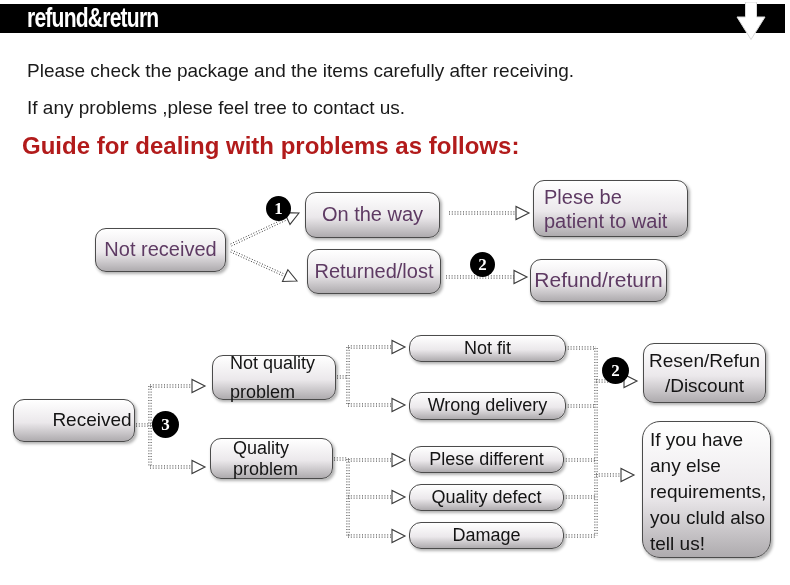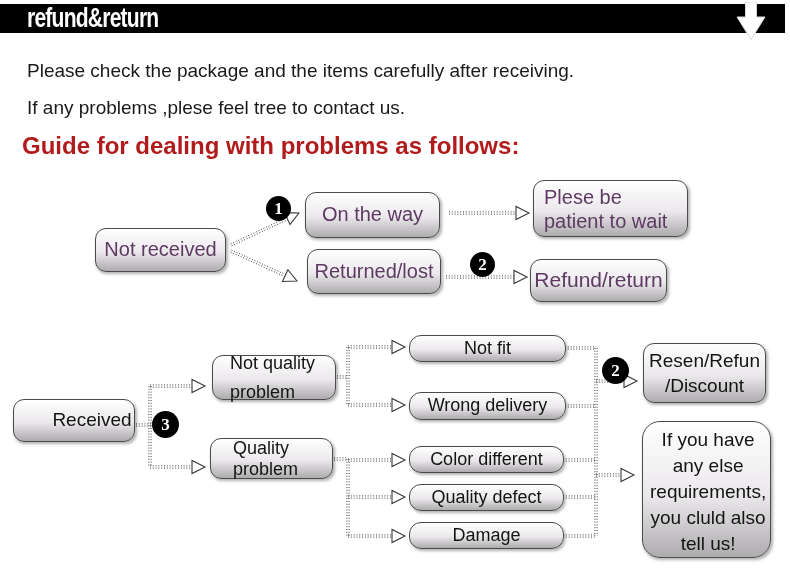--- a/index.html
+++ b/index.html
@@ -36,21 +36,21 @@
   }
   .purple{color:#5e3a63;font-size:20px;}
   .dark{color:#141414;font-size:18px;}
   .align-left{justify-content:flex-start;text-align:left;}
   .small{border-radius:12px;}
   .node-plese{padding-left:10px;line-height:24px;}
   .node-nqp{padding-left:17px;line-height:29px;}
   .node-qp{padding-left:22px;line-height:21px;}
   .node-resen{line-height:25px;font-size:19px;}
   .node-ifyou{padding:5px 4px 0 7px;line-height:26px;font-size:19px;
-    border-radius:18px;align-items:flex-start;text-align:center;}
+    border-radius:18px;align-items:flex-start;}
   .badge{
     position:absolute;background:#000000;color:#ffffff;border-radius:50%;
     display:flex;align-items:center;justify-content:center;
     font-family:"Liberation Serif", serif;font-weight:bold;font-size:17px;
   }
 </style>
 </head>
 <body>
 
 <div class="header-bar"></div>
@@ -139,21 +139,21 @@
 <div class="node purple" style="left:530px;top:259px;width:137px;height:43px;font-size:21px;">Refund/return</div>
 
 <div class="node dark" style="left:13px;top:399px;width:122px;height:43px;font-size:19px;padding-left:36px;">Received</div>
 <div class="node dark align-left node-nqp" style="left:212px;top:355px;width:124px;height:45px;">Not quality
 problem</div>
 <div class="node dark align-left node-qp" style="left:210px;top:438px;width:123px;height:41px;">Quality
 problem</div>
 
 <div class="node dark small" style="left:409px;top:335px;width:157px;height:27px;">Not fit</div>
 <div class="node dark small" style="left:409px;top:392px;width:157px;height:28px;">Wrong delivery</div>
-<div class="node dark small" style="left:409px;top:446px;width:155px;height:27px;">Color different</div>
+<div class="node dark small" style="left:409px;top:446px;width:155px;height:27px;">Plese different</div>
 <div class="node dark small" style="left:409px;top:484px;width:155px;height:27px;">Quality defect</div>
 <div class="node dark small" style="left:409px;top:522px;width:155px;height:27px;">Damage</div>
 
 <div class="node dark node-resen" style="left:643px;top:343px;width:123px;height:60px;">Resen/Refun
 /Discount</div>
 <div class="node dark align-left node-ifyou" style="left:642px;top:421px;width:129px;height:137px;">If you have
 any else
 requirements,
 you cluld also
 tell us!</div>

